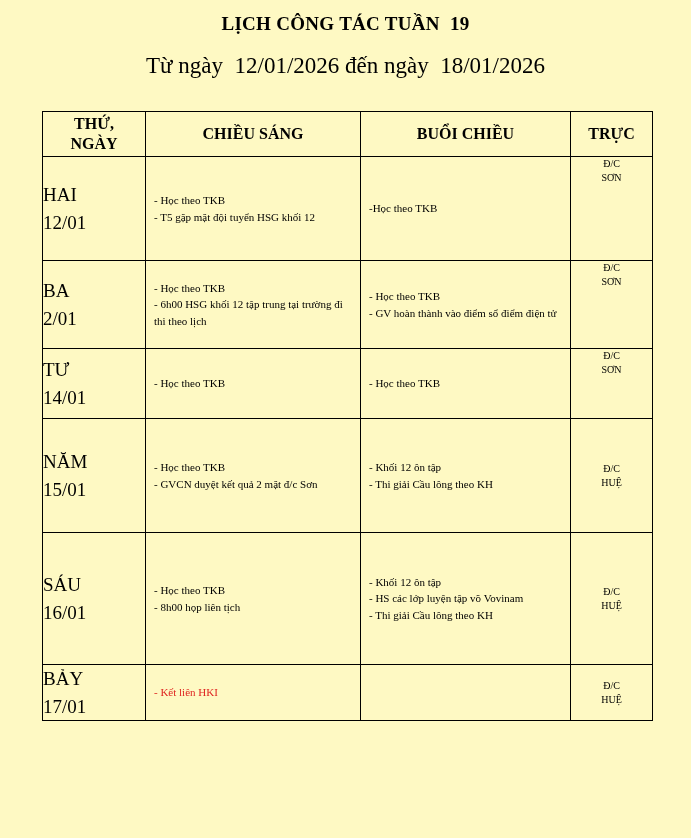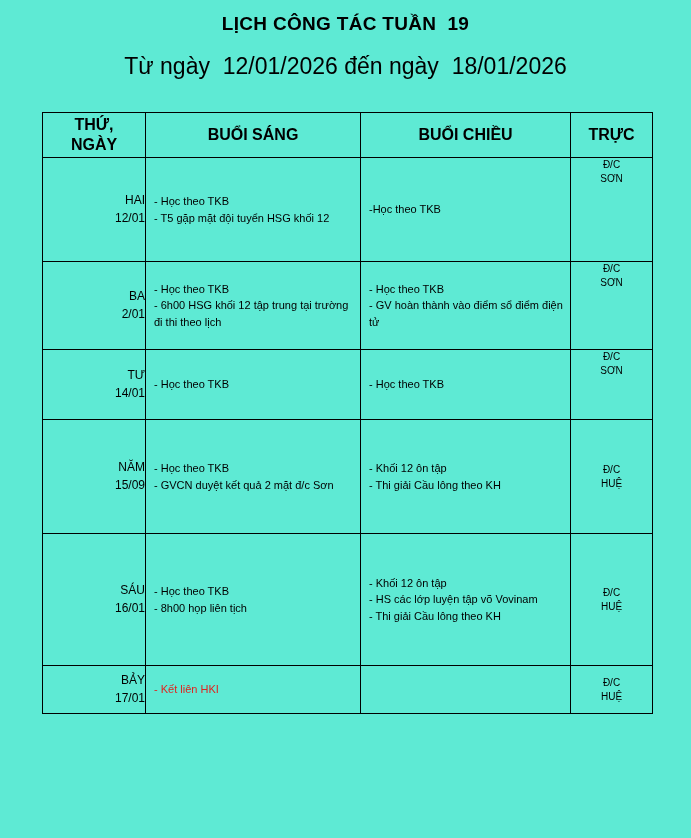--- a/index.html
+++ b/index.html
@@ -1,21 +1,21 @@
 <!DOCTYPE html>
 <html lang="vi"><head>
 <meta charset="utf-8">
 <style>
   html,body{margin:0;padding:0;background:#ffffff;}
   .page{
     position:relative;
     width:691px;height:838px;
-    background:#5eead4;
+    background:#fef9c3;
     color:#000;
-    font-family:Liberation Sans, sans-serif;
+    font-family:Liberation Serif, serif;
     overflow:hidden;
   }
   .doc-title{
     margin:0;padding-top:13px;
     text-align:center;
     font-size:19px;font-weight:bold;
     letter-spacing:.3px;
     white-space:pre-wrap;
   }
   .doc-subtitle{
@@ -40,22 +40,22 @@
     border:1.6px solid #000;
     padding:0;
     overflow:hidden;
   }
   .schedule th{
     font-size:16px;font-weight:bold;
     text-align:center;vertical-align:middle;
     white-space:pre-line;line-height:1.25;
   }
   td.day{
-    text-align:right;vertical-align:middle;
-    font-size:12px;line-height:1.45;
+    text-align:left;vertical-align:middle;
+    font-size:19px;line-height:1.45;
     white-space:pre-line;
     margin-left:22px;
   }
   td.content{
     font-size:11px;line-height:1.5;
     vertical-align:middle;
     padding:0 6px 0 8px;
     white-space:pre-line;
   }
   td.duty{
@@ -89,21 +89,21 @@
     <colgroup>
       <col style="width:103px">
       <col style="width:215px">
       <col style="width:210px">
       <col style="width:82px">
     </colgroup>
     <thead>
       <tr class="r-head">
         <th>THỨ,
 NGÀY</th>
-        <th>BUỔI SÁNG</th>
+        <th>CHIỀU SÁNG</th>
         <th>BUỔI CHIỀU</th>
         <th>TRỰC</th>
       </tr>
     </thead>
     <tbody>
       <tr class="r-mon">
         <td class="day">HAI
 12/01</td>
         <td class="content">- Học theo TKB
 - T5 gặp mặt đội tuyển HSG khối 12</td>
@@ -124,21 +124,21 @@
       <tr class="r-wed">
         <td class="day">TƯ
 14/01</td>
         <td class="content">- Học theo TKB</td>
         <td class="content">- Học theo TKB</td>
         <td class="duty duty-top-sm">Đ/C
 SƠN</td>
       </tr>
       <tr class="r-thu">
         <td class="day">NĂM
-15/09</td>
+15/01</td>
         <td class="content">- Học theo TKB
 - GVCN duyệt kết quả 2 mặt đ/c Sơn</td>
         <td class="content">- Khối 12 ôn tập
 - Thi giải Cầu lông theo KH</td>
         <td class="duty duty-mid">Đ/C
 HUỆ</td>
       </tr>
       <tr class="r-fri">
         <td class="day">SÁU
 16/01</td>

